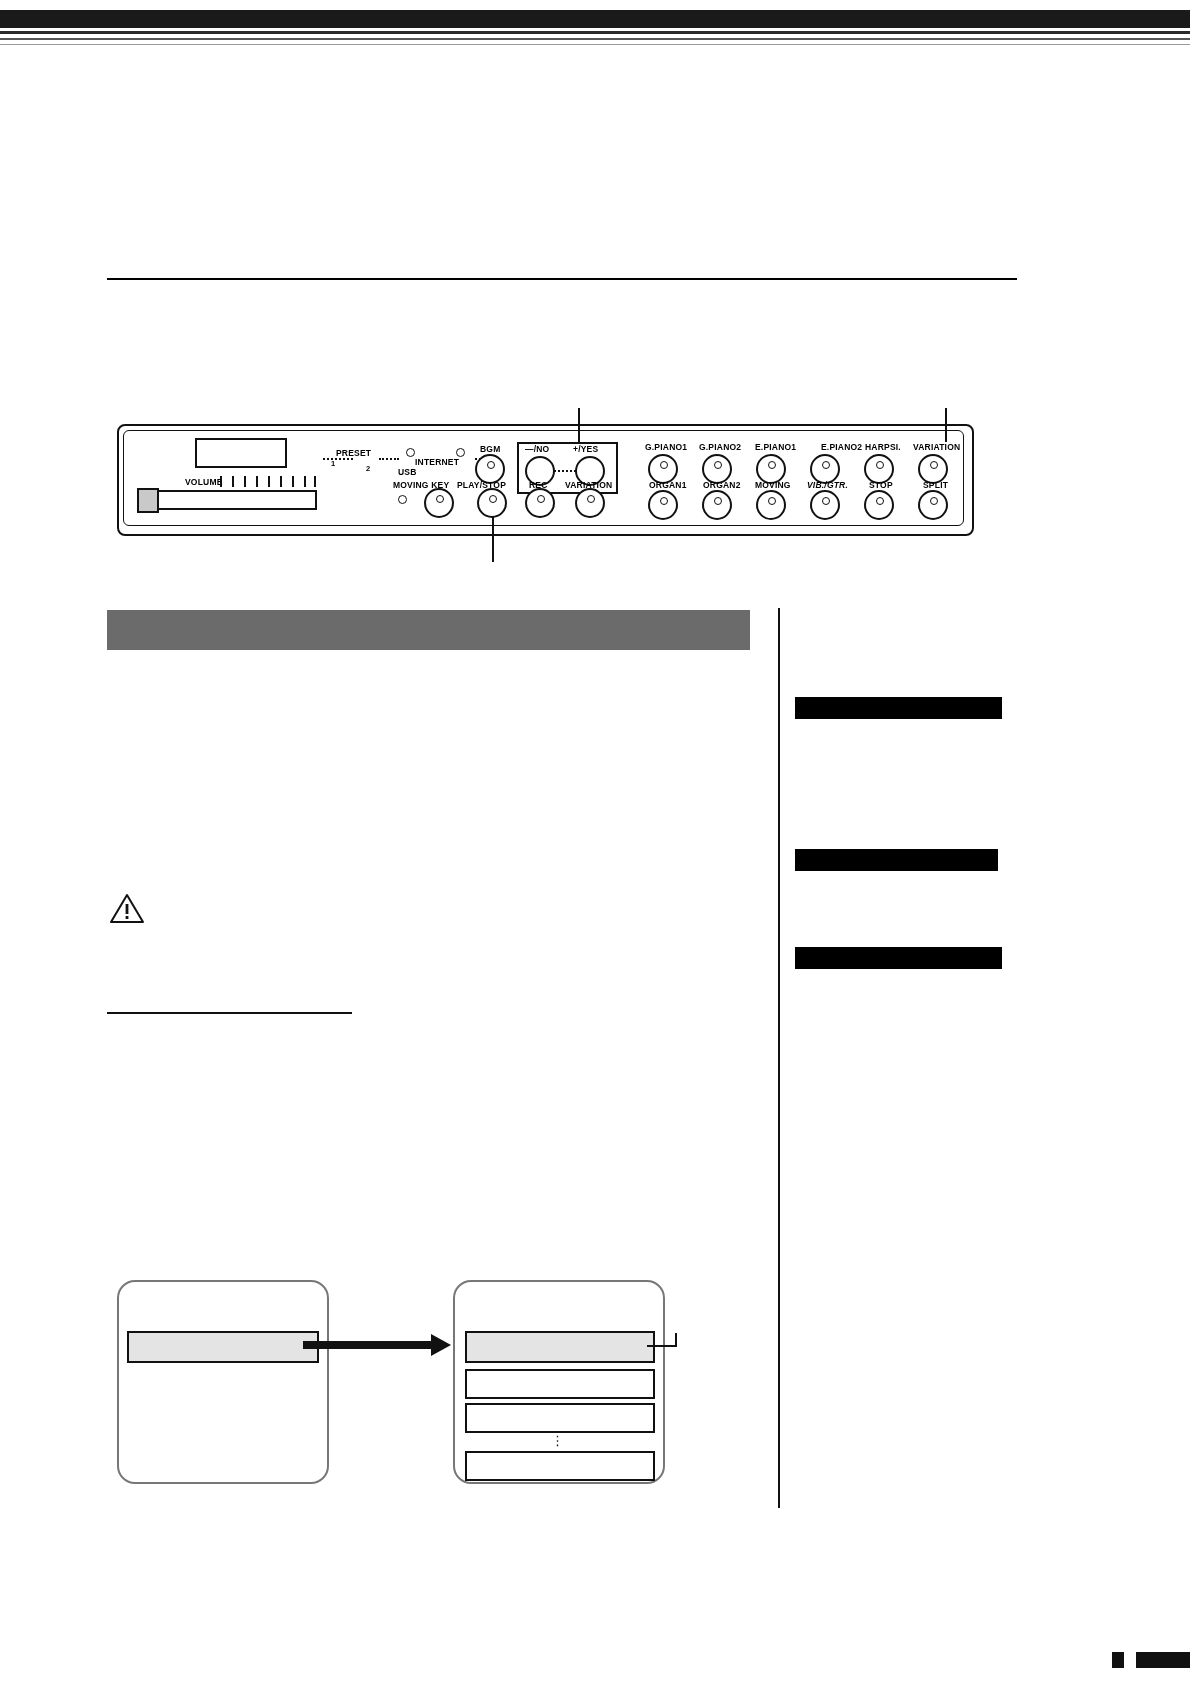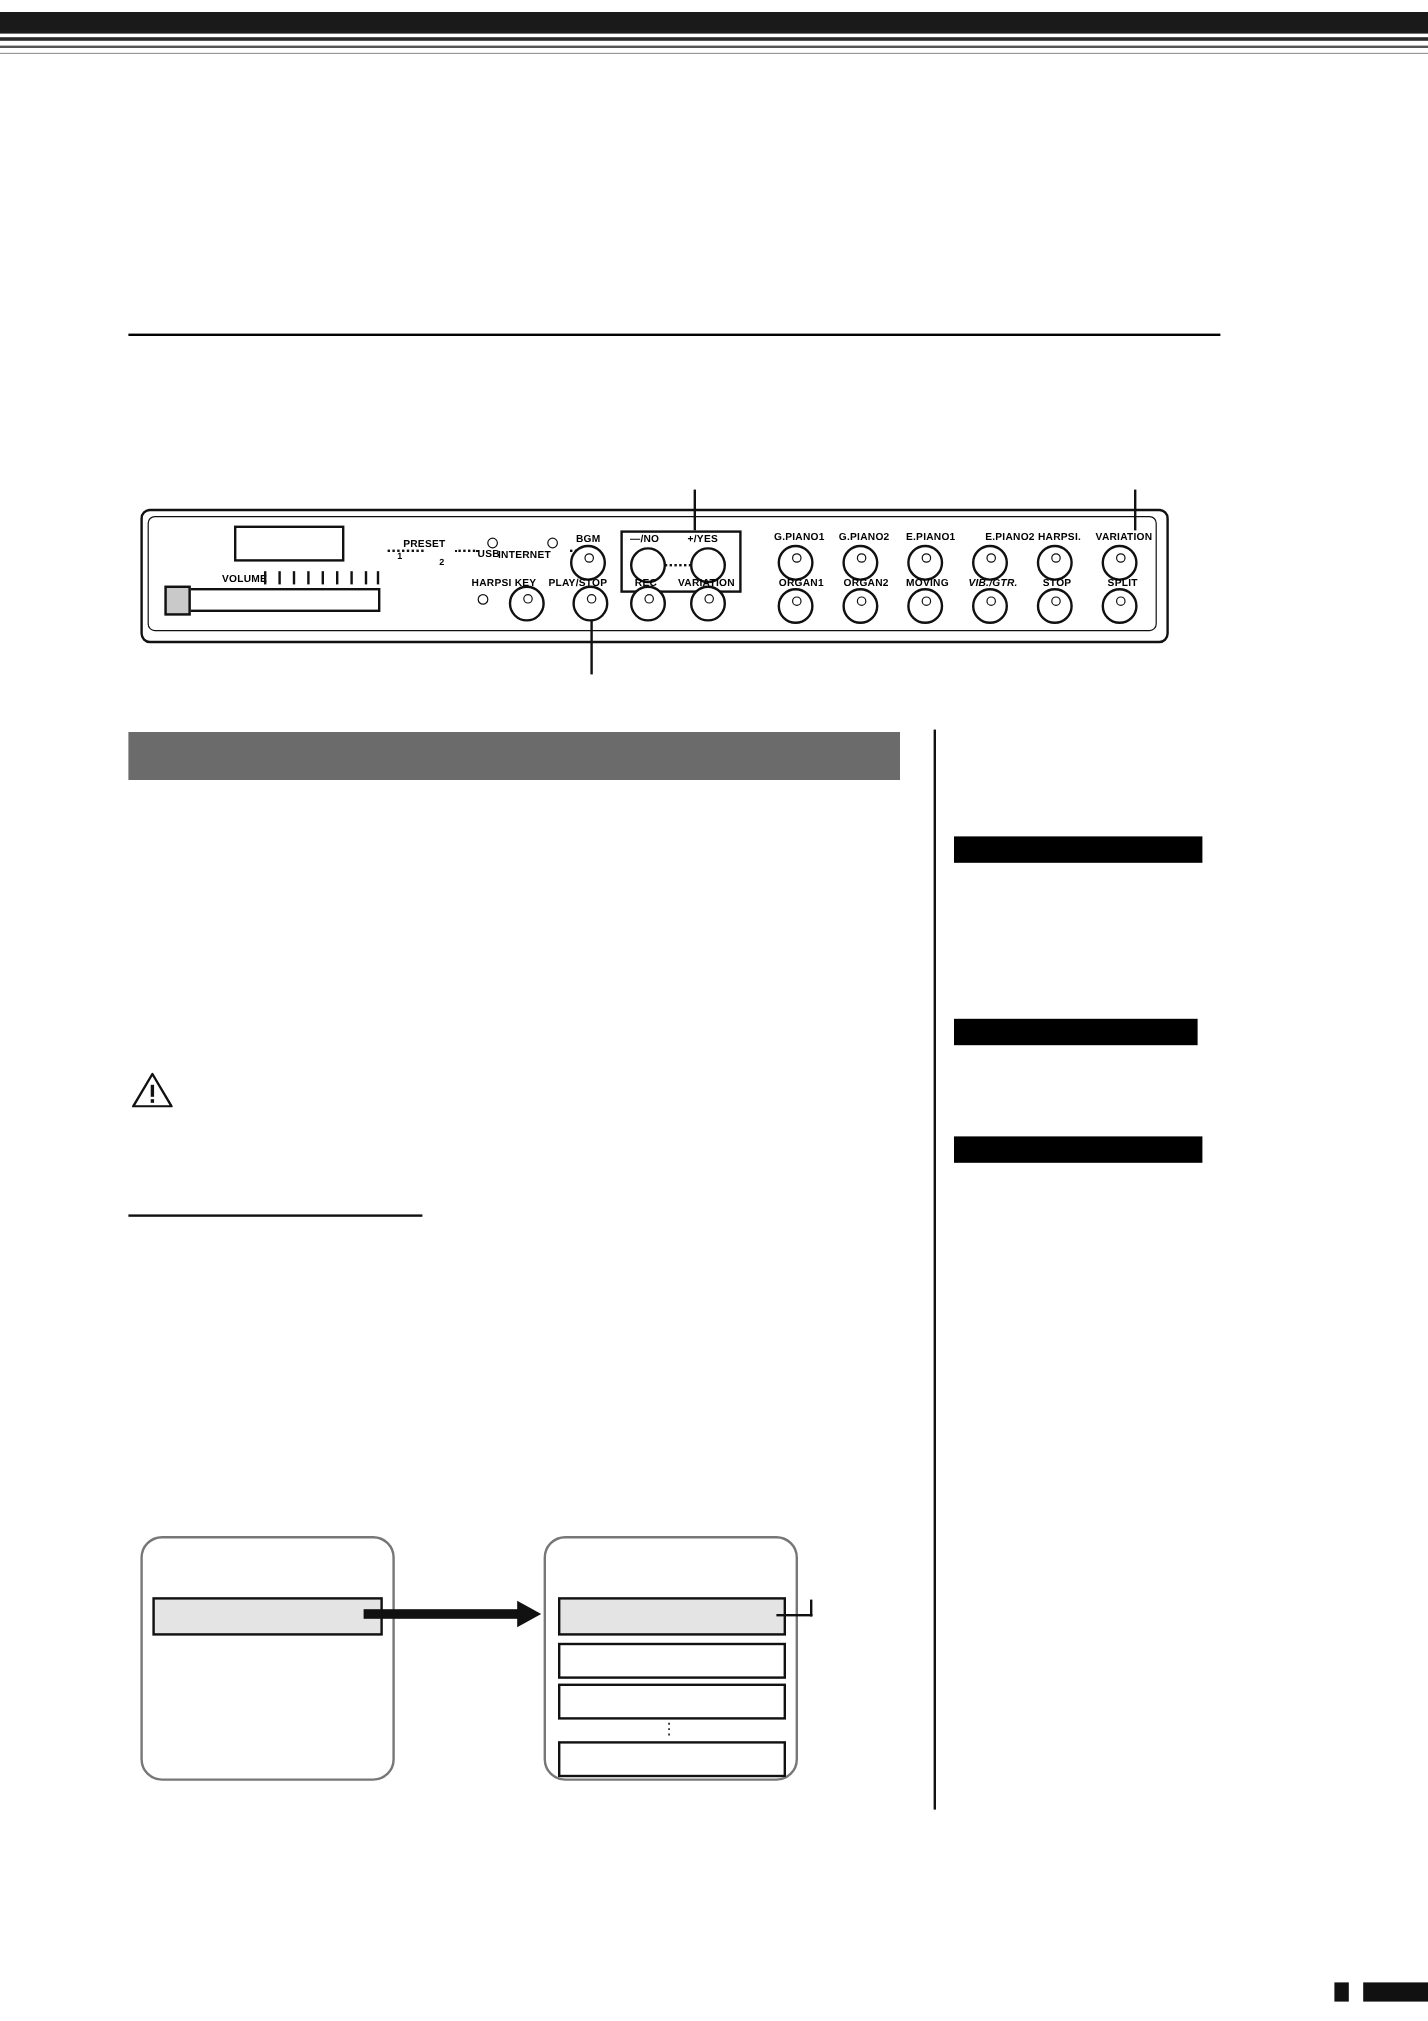--- a/index.html
+++ b/index.html
@@ -355,36 +355,36 @@
 
   <div class="dots" style="left:206px; top:34px; width:30px;"></div>
   <div class="dots" style="left:262px; top:34px; width:20px;"></div>
   <div class="dots" style="left:358px; top:34px; width:18px;"></div>
 
   <div class="tiny-label" style="left:219px; top:24px;">PRESET</div>
   <div class="tiny-label sm" style="left:214px; top:35px;">1</div>
   <div class="tiny-label sm" style="left:249px; top:40px;">2</div>
   <div class="led" style="left:289px; top:24px;"></div>
   <div class="led" style="left:339px; top:24px;"></div>
-  <div class="tiny-label" style="left:281px; top:32px;">USB</div>
+  <div class="tiny-label" style="left:281px; top:43px;">USB</div>
   <div class="tiny-label" style="left:298px; top:33px;">INTERNET</div>
 
   <div class="tiny-label" style="left:363px; top:20px;">BGM</div>
   <div class="btn-round" style="left:358px; top:30px;">
       <span class="dot"></span>
     </div>
 
   <div class="hl-box" style="left:400px; top:18px; width:97px; height:48px;"></div>
   <div class="tiny-label" style="left:408px; top:20px;">—/NO</div>
   <div class="tiny-label" style="left:456px; top:20px;">+/YES</div>
   <div class="btn-round" style="left:408px; top:32px;"></div>
   <div class="btn-round" style="left:458px; top:32px;"></div>
   <div class="dots" style="left:437px; top:46px; width:22px;"></div>
 
-  <div class="tiny-label" style="left:276px; top:56px;">HARPSI KEY</div>
+  <div class="tiny-label" style="left:276px; top:56px;">MOVING KEY</div>
   <div class="led" style="left:281px; top:71px;"></div>
   <div class="btn-round" style="left:307px; top:64px;">
       <span class="dot"></span>
     </div>
 
   <div class="tiny-label" style="left:340px; top:56px;">PLAY/STOP</div>
   <div class="btn-round" style="left:360px; top:64px;">
       <span class="dot"></span>
     </div>
 

